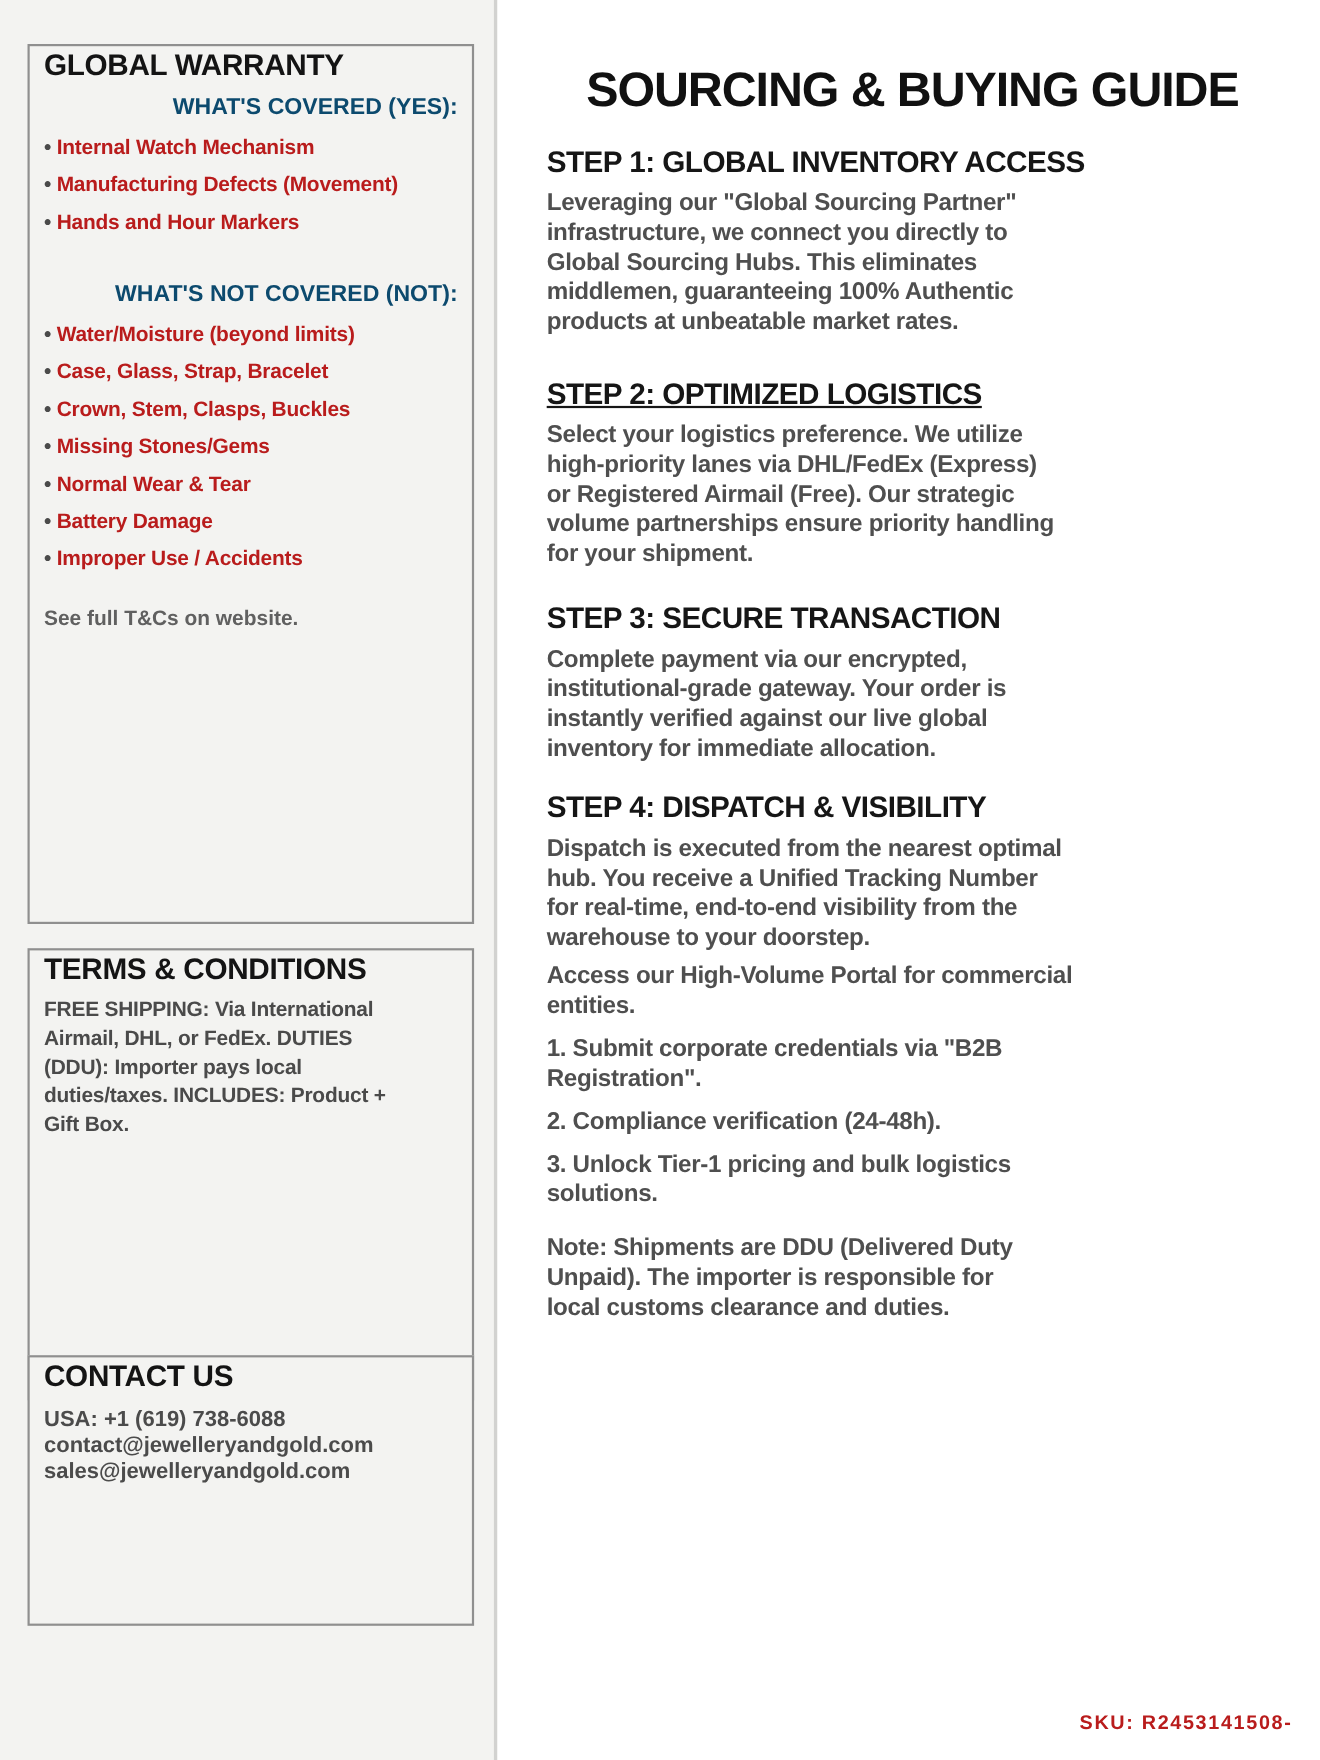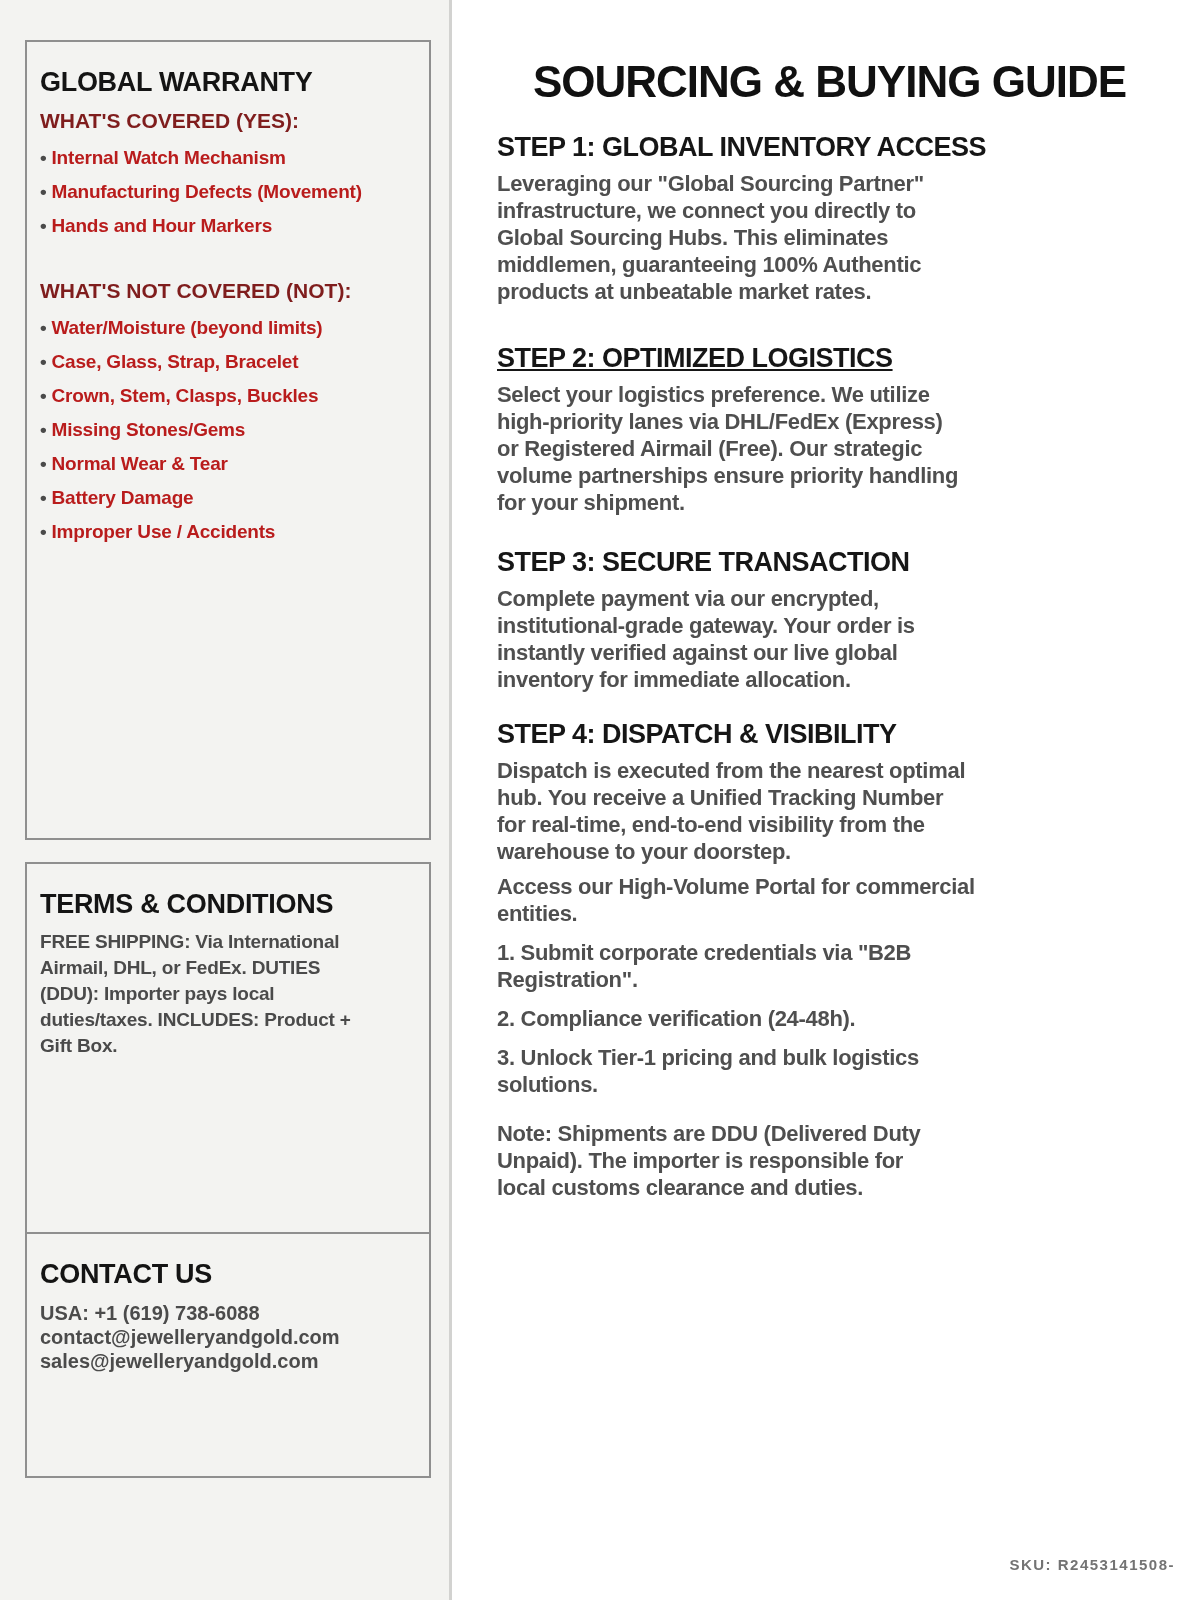--- a/index.html
+++ b/index.html
@@ -17,40 +17,41 @@
     left: 0; top: 0;
     width: 452px; height: 1600px;
     background: #f3f3f1;
     border-right: 3px solid #d2d2d0;
   }
   .card {
     position: absolute;
     left: 25px;
     width: 406px;
     border: 2px solid #8f8f8f;
-    padding: 25px 13px 0 13px;
+    padding: 2px 13px 0 13px;
     background: #f3f3f1;
   }
   .card-warranty { top: 40px;  height: 800px; }
   .card-terms    { top: 862px; height: 411px; }
   .card-contact  { top: 1232px; height: 246px; }
 
   .card h2 {
     font-size: 27px;
     line-height: 30px;
     font-weight: bold;
     color: #141414;
     letter-spacing: -0.3px;
   }
   .side-subhead {
     margin-top: 12px;
     font-size: 21px;
     line-height: 24px;
     font-weight: bold;
-    color: #7f1d1d;
+    color: #0c4a6e;
+    text-align: right;
   }
   .side-list {
     list-style: none;
     margin-top: 8px;
   }
   .side-list li {
     font-size: 19px;
     line-height: 34px;
     font-weight: bold;
     color: #b91c1c;
@@ -118,24 +119,24 @@
     letter-spacing: -0.3px;
     white-space: pre-line;
   }
   .b2b-item { margin-top: 12px; }
   .b2b-note { margin-top: 22px; }
 
   .sku {
     position: absolute;
     right: 25px;
     top: 1556px;
-    font-size: 15px;
+    font-size: 18px;
     font-weight: bold;
     letter-spacing: 1.5px;
-    color: #737373;
+    color: #b91c1c;
   }
 </style>
 </head>
 <body>
 
 <div class="sidebar">
 
   <div class="card card-warranty">
     <h2>GLOBAL WARRANTY</h2>
     <div class="side-subhead">WHAT'S COVERED (YES):</div>
@@ -147,20 +148,21 @@
     <div class="side-subhead gap-top">WHAT'S NOT COVERED (NOT):</div>
     <ul class="side-list">
       <li>Water/Moisture (beyond limits)</li>
       <li>Case, Glass, Strap, Bracelet</li>
       <li>Crown, Stem, Clasps, Buckles</li>
       <li>Missing Stones/Gems</li>
       <li>Normal Wear &amp; Tear</li>
       <li>Battery Damage</li>
       <li>Improper Use / Accidents</li>
     </ul>
+    <div class="side-footnote">See full T&amp;Cs on website.</div>
   </div>
 
   <div class="card card-terms">
     <h2>TERMS &amp; CONDITIONS</h2>
     <div class="side-body">FREE SHIPPING: Via International
 Airmail, DHL, or FedEx.  DUTIES
 (DDU): Importer pays local
 duties/taxes.  INCLUDES: Product +
 Gift Box.</div>
   </div>

